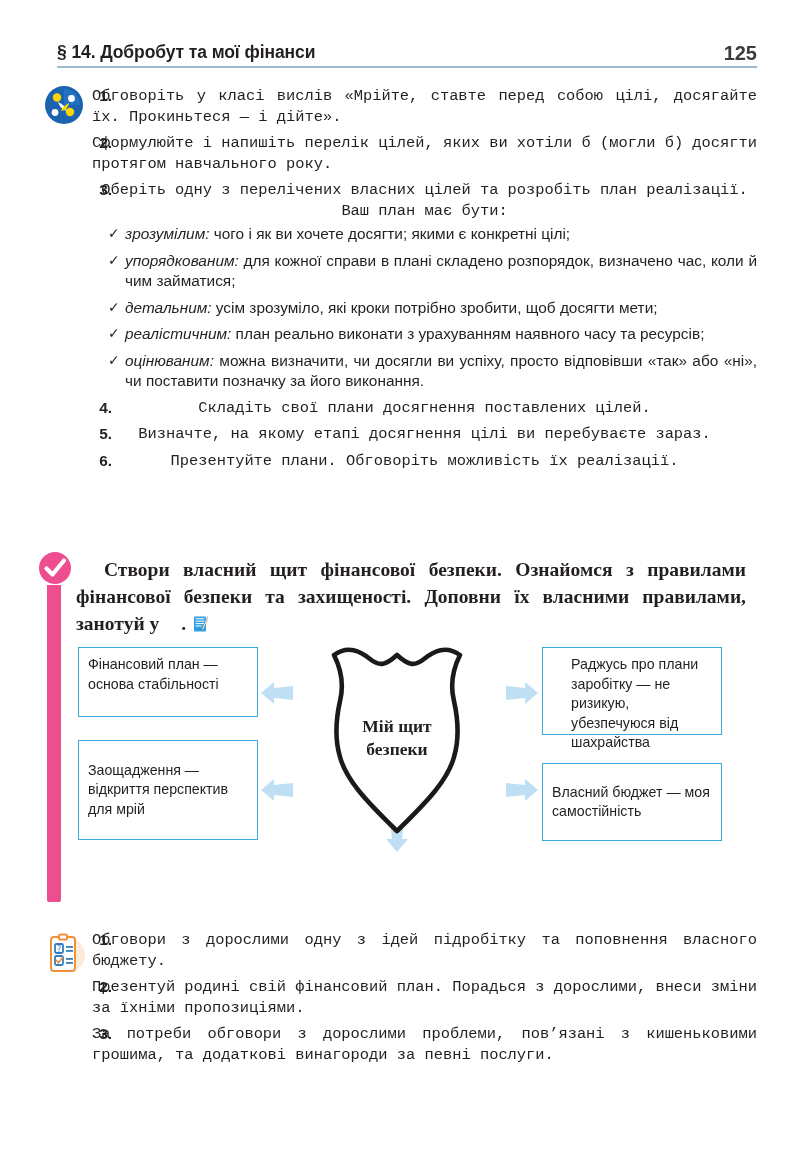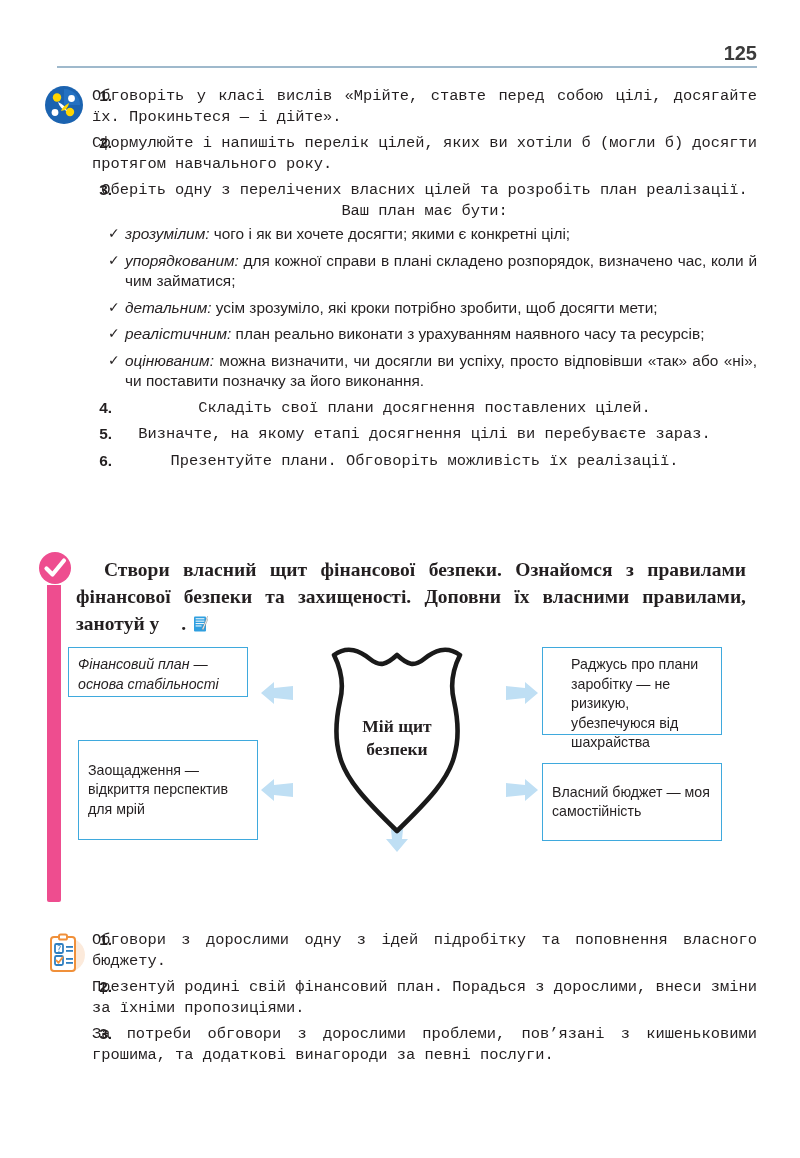--- a/index.html
+++ b/index.html
@@ -177,21 +177,21 @@
     background: #ffffff;
     font-size: 14.2px;
     line-height: 19.5px;
     color: #231f20;
     padding: 7px 9px;
   }
   .dbox.center-v {
     display: flex;
     align-items: center;
   }
-  #dbox-fin-plan  { left: 8px;  top: 12px;  width: 180px; height: 50px; font-style: italic; }
+  #dbox-fin-plan  { left: 18px;  top: 12px;  width: 180px; height: 70px; }
   #dbox-savings   { left: 18px;  top: 105px; width: 180px; height: 100px; }
   #dbox-earnings  { left: 482px; top: 12px;  width: 180px; height: 88px; padding-left: 28px; }
   #dbox-budget    { left: 482px; top: 128px; width: 180px; height: 78px; }
   #dbox-literacy  { left: 213px; top: 216px; width: 245px; height: 40px; }
 
   .shield-wrap {
     position: absolute;
     left: 242px;
     top: 6px;
     width: 190px;
@@ -215,20 +215,21 @@
   }
 
   
   #list-top    { left: 92px; top: 86px;  width: 665px; }
   #list-bottom { left: 92px; top: 930px; width: 665px; }
 </style>
 </head>
 <body>
 
 <div class="header">
+  <div class="header-title">§ 14. Добробут та мої фінанси</div>
   <div class="header-page">125</div>
   <div class="header-rule"></div>
 </div>
 
 <div class="icon-group-work">
   <svg viewBox="0 0 40 40" width="40" height="40" aria-hidden="true">
     <circle cx="20" cy="20" r="19" fill="#1b63b0"></circle>
     <path d="M20 4 A16 16 0 0 1 36 20 L20 20 Z" fill="#2a7dd1" opacity="0.55"></path>
     <circle cx="13" cy="12.5" r="4.2" fill="#ffd500"></circle>
     <circle cx="27.5" cy="13.5" r="3.4" fill="#ffffff"></circle>

